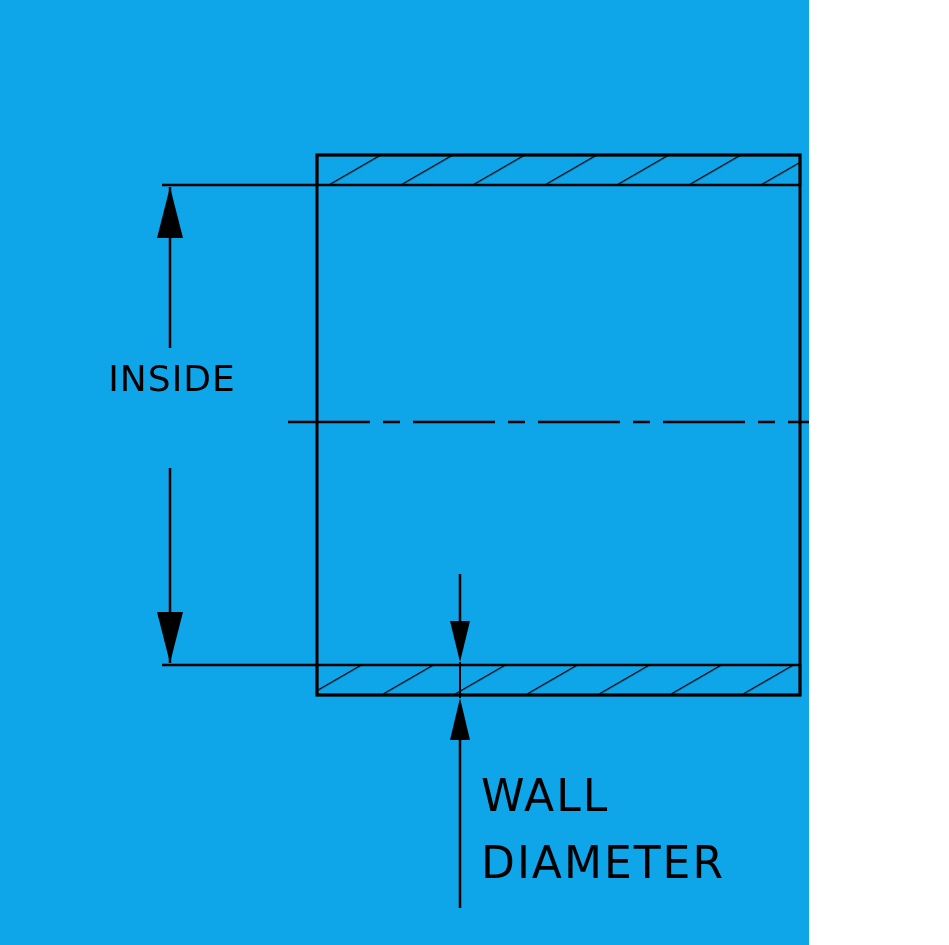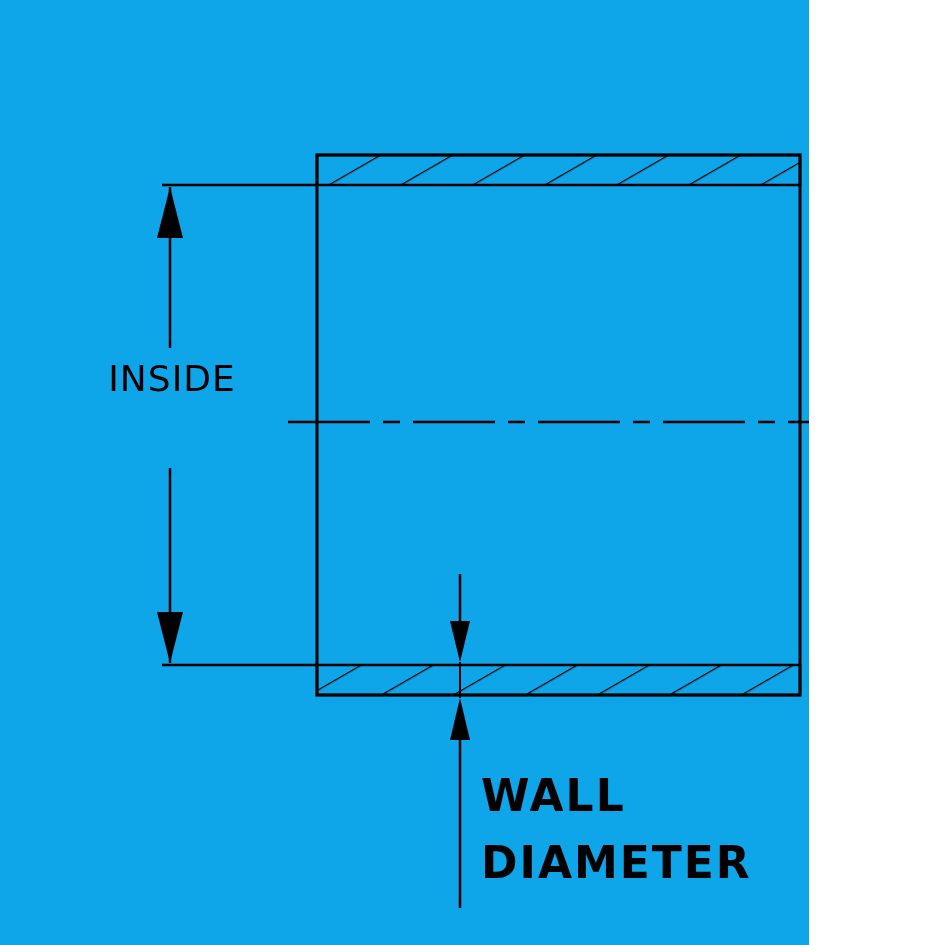--- a/index.html
+++ b/index.html
@@ -35,21 +35,20 @@
     line-height: 57px;
     letter-spacing: 1px;
   }
   .label-wall-thickness {
     left: 481px;
     top: 762px;
     text-align: left;
     font-size: 44px;
     line-height: 67px;
     letter-spacing: 2px;
-    font-weight: bold;
   }
 </style>
 </head>
 <body>
 
 <div class="canvas">
 
   <svg class="drawing" width="949" height="945" viewBox="0 0 949 945">
     <defs>
       <pattern id="hatch" patternUnits="userSpaceOnUse" width="36" height="36" patternTransform="rotate(60)">

